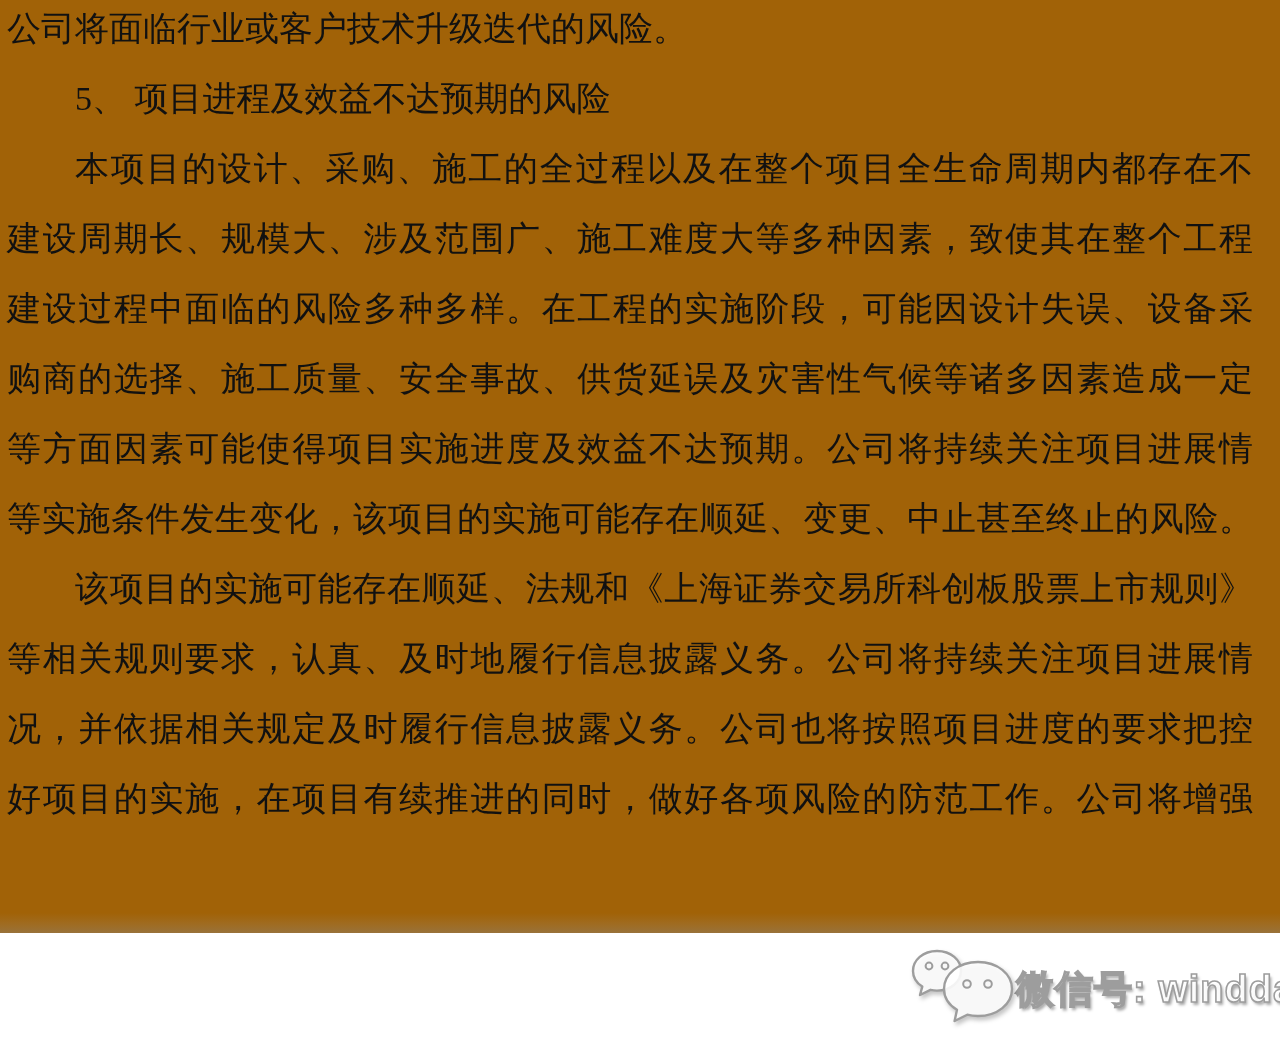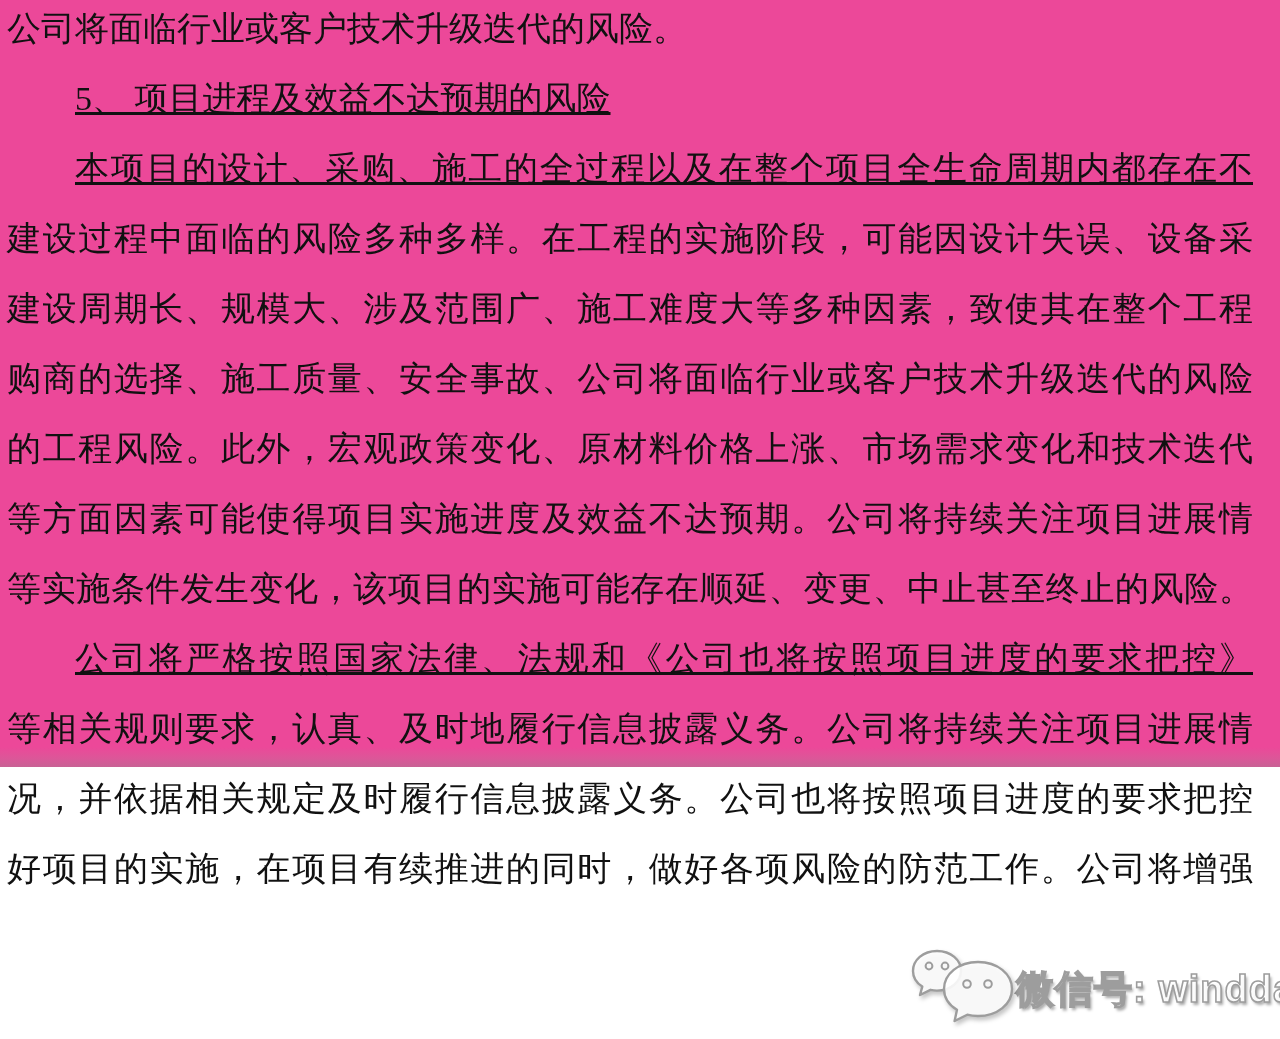--- a/index.html
+++ b/index.html
@@ -8,22 +8,22 @@
     width: 1280px;
     height: 1039px;
     background: #ffffff;
     overflow: hidden;
     font-family: "Liberation Serif", "DejaVu Serif", serif;
   }
 
   .page {
     position: relative;
     width: 1280px;
-    height: 767px;
-    background: #ec4899;
+    height: 933px;
+    background: #a16207;
   }
 
   .doc {
     position: absolute;
     left: 7px;
     right: 27px;
     top: -6px;
     color: #111111;
     font-size: 34px;
   }
@@ -37,21 +37,20 @@
     overflow: visible;
   }
 
   .line.end {
     text-align: left;
     text-align-last: left;
   }
 
   .line.indent {
     text-indent: 2em;
-    text-decoration: underline;
   }
 
   
   .watermark {
     position: absolute;
     left: 910px;
     top: 948px;
     display: flex;
     align-items: center;
     gap: 2px;
@@ -93,27 +92,26 @@
 </head>
 <body>
 
 <div class="page">
 
   <div class="doc" id="doc-lines">
 
   <div class="line end">公司将面临行业或客户技术升级迭代的风险。</div>
       <div class="line end indent">5、 项目进程及效益不达预期的风险</div>
       <div class="line indent">本项目的设计、采购、施工的全过程以及在整个项目全生命周期内都存在不</div>
+      <div class="line">建设周期长、规模大、涉及范围广、施工难度大等多种因素，致使其在整个工程</div>
       <div class="line">建设过程中面临的风险多种多样。在工程的实施阶段，可能因设计失误、设备采</div>
-      <div class="line">建设周期长、规模大、涉及范围广、施工难度大等多种因素，致使其在整个工程</div>
-      <div class="line">购商的选择、施工质量、安全事故、公司将面临行业或客户技术升级迭代的风险</div>
-      <div class="line">的工程风险。此外，宏观政策变化、原材料价格上涨、市场需求变化和技术迭代</div>
+      <div class="line">购商的选择、施工质量、安全事故、供货延误及灾害性气候等诸多因素造成一定</div>
       <div class="line">等方面因素可能使得项目实施进度及效益不达预期。公司将持续关注项目进展情</div>
       <div class="line">等实施条件发生变化，该项目的实施可能存在顺延、变更、中止甚至终止的风险。</div>
-      <div class="line indent">公司将严格按照国家法律、法规和《公司也将按照项目进度的要求把控》</div>
+      <div class="line indent">该项目的实施可能存在顺延、法规和《上海证券交易所科创板股票上市规则》</div>
       <div class="line">等相关规则要求，认真、及时地履行信息披露义务。公司将持续关注项目进展情</div>
       <div class="line">况，并依据相关规定及时履行信息披露义务。公司也将按照项目进度的要求把控</div>
       <div class="line">好项目的实施，在项目有续推进的同时，做好各项风险的防范工作。公司将增强</div>
     </div>
 
   <div class="watermark">
     <span>
       <svg class="wechat-icon-svg" width="104" height="82" viewBox="0 0 104 82" xmlns="http://www.w3.org/2000/svg">
         <g fill="rgba(255,255,255,0.88)" stroke="#9d9d9d" stroke-width="2.4" stroke-linejoin="round">
 

